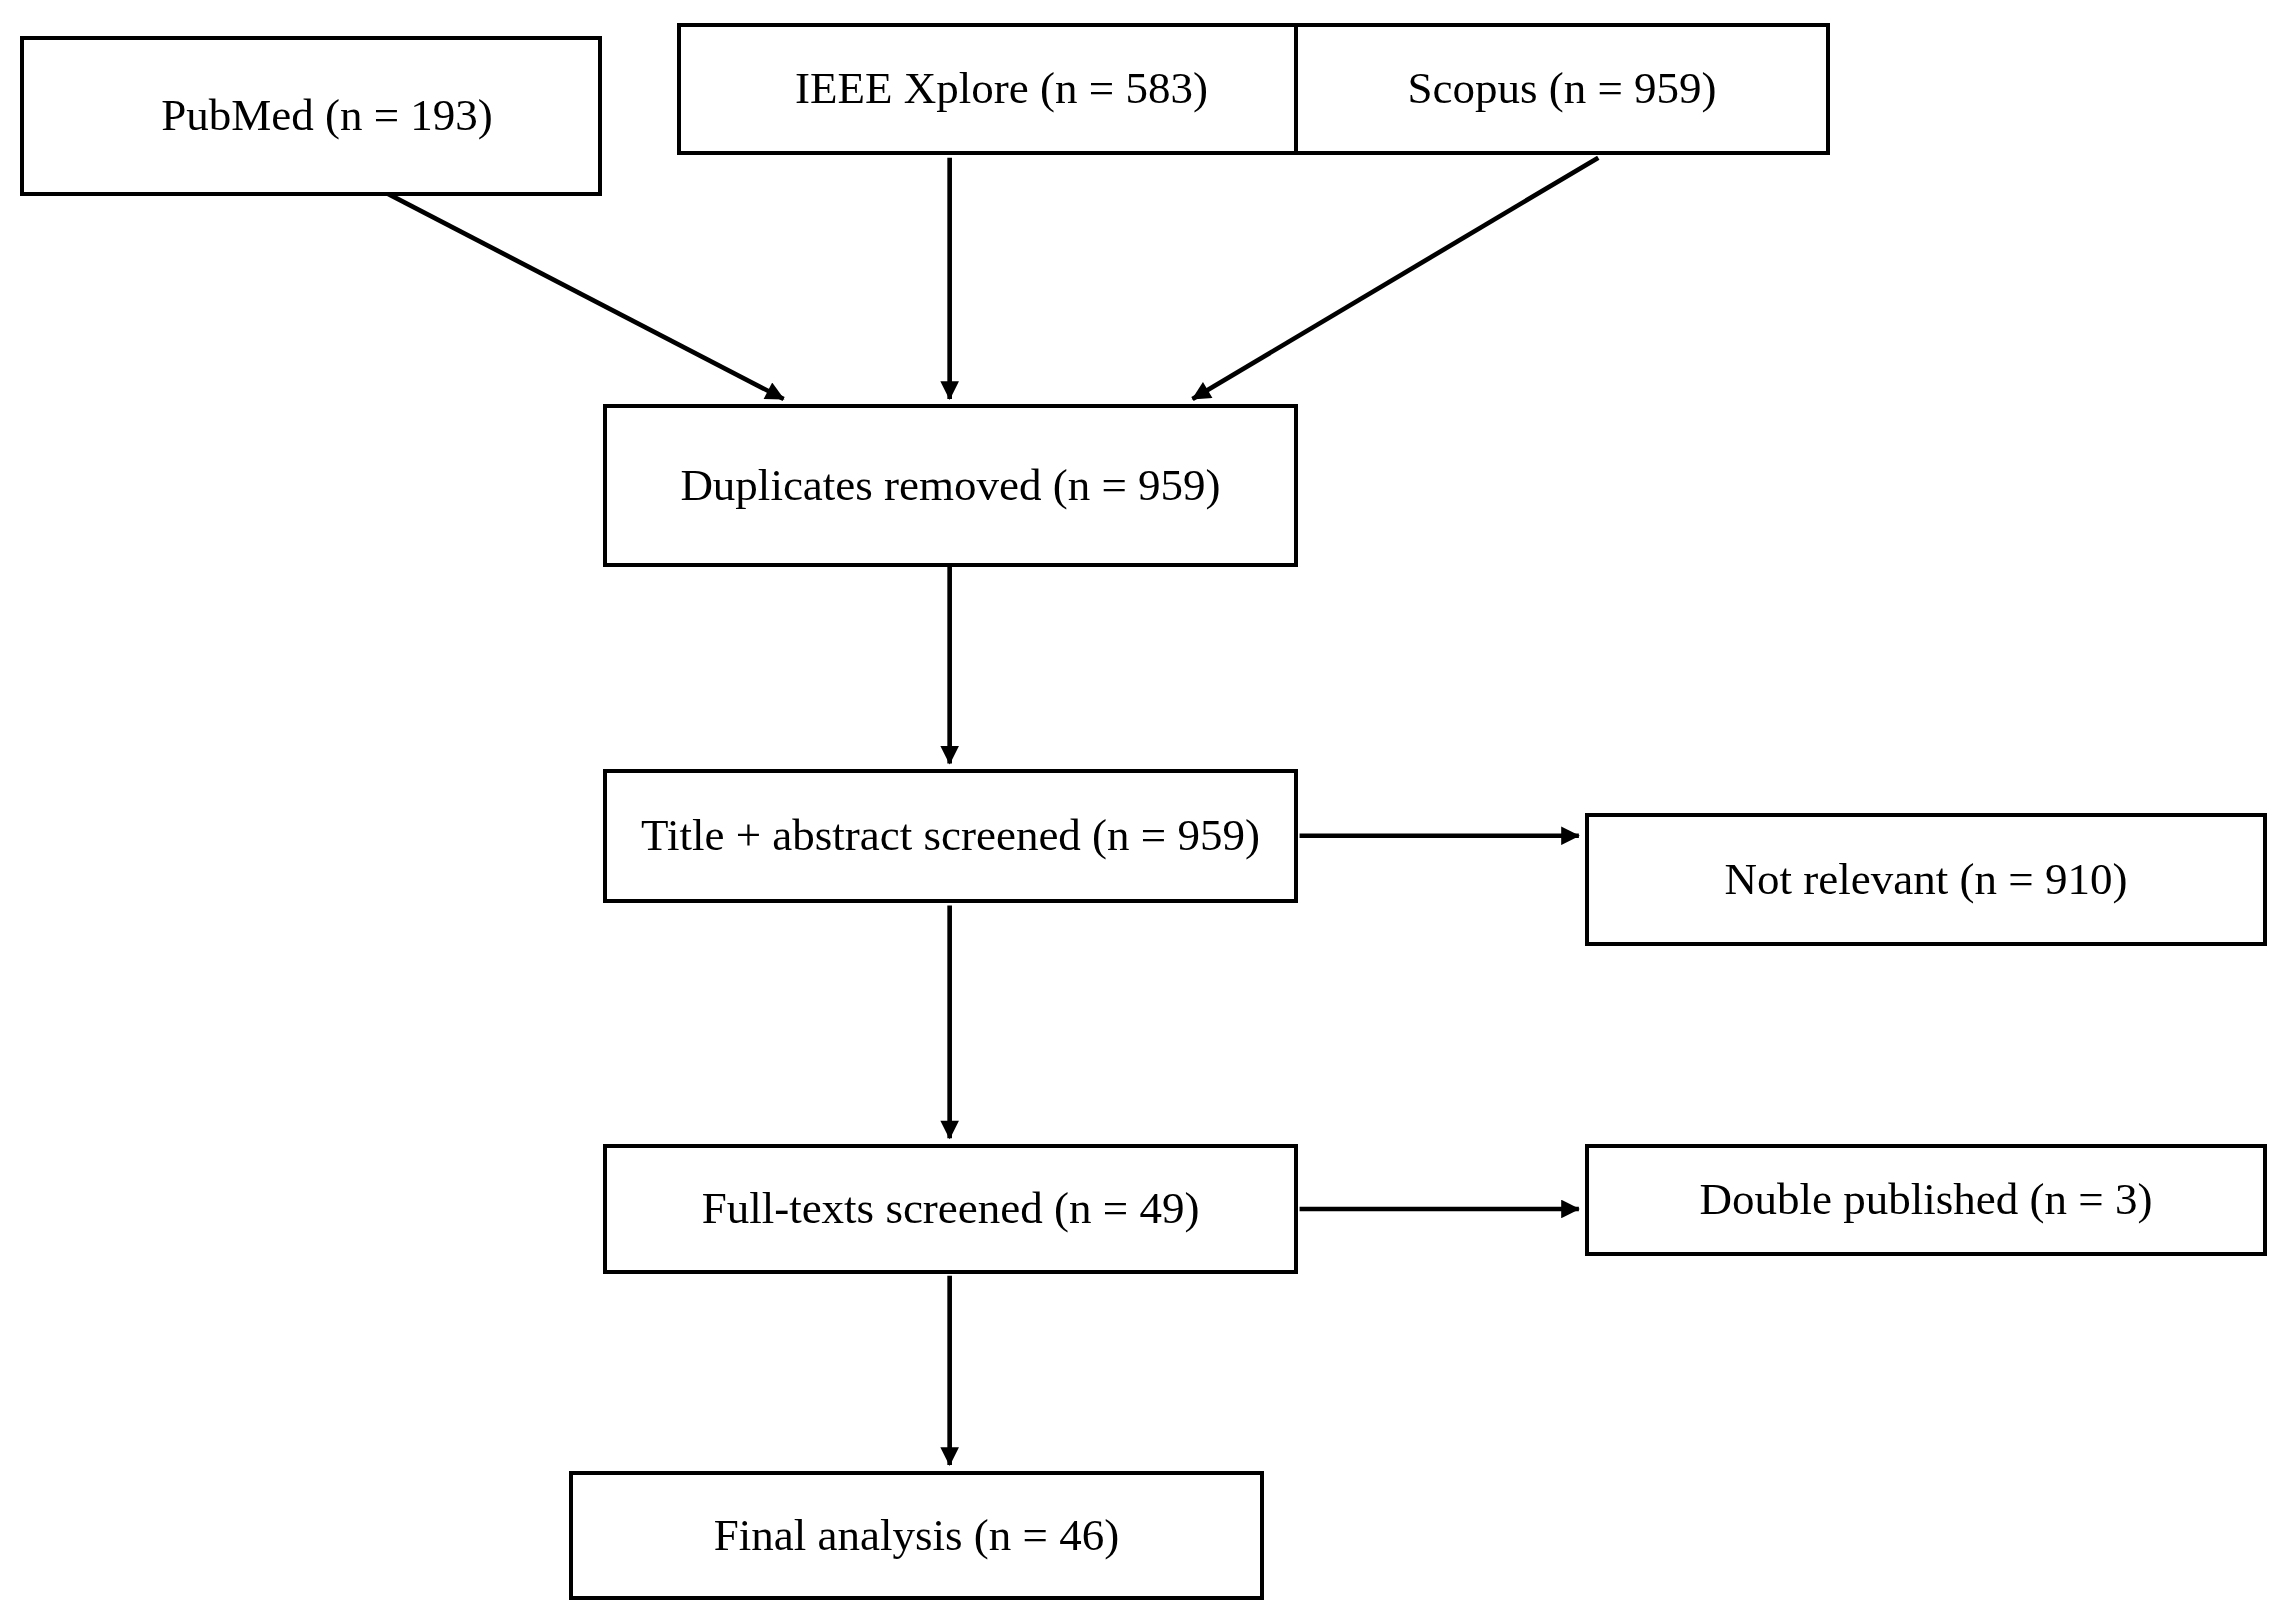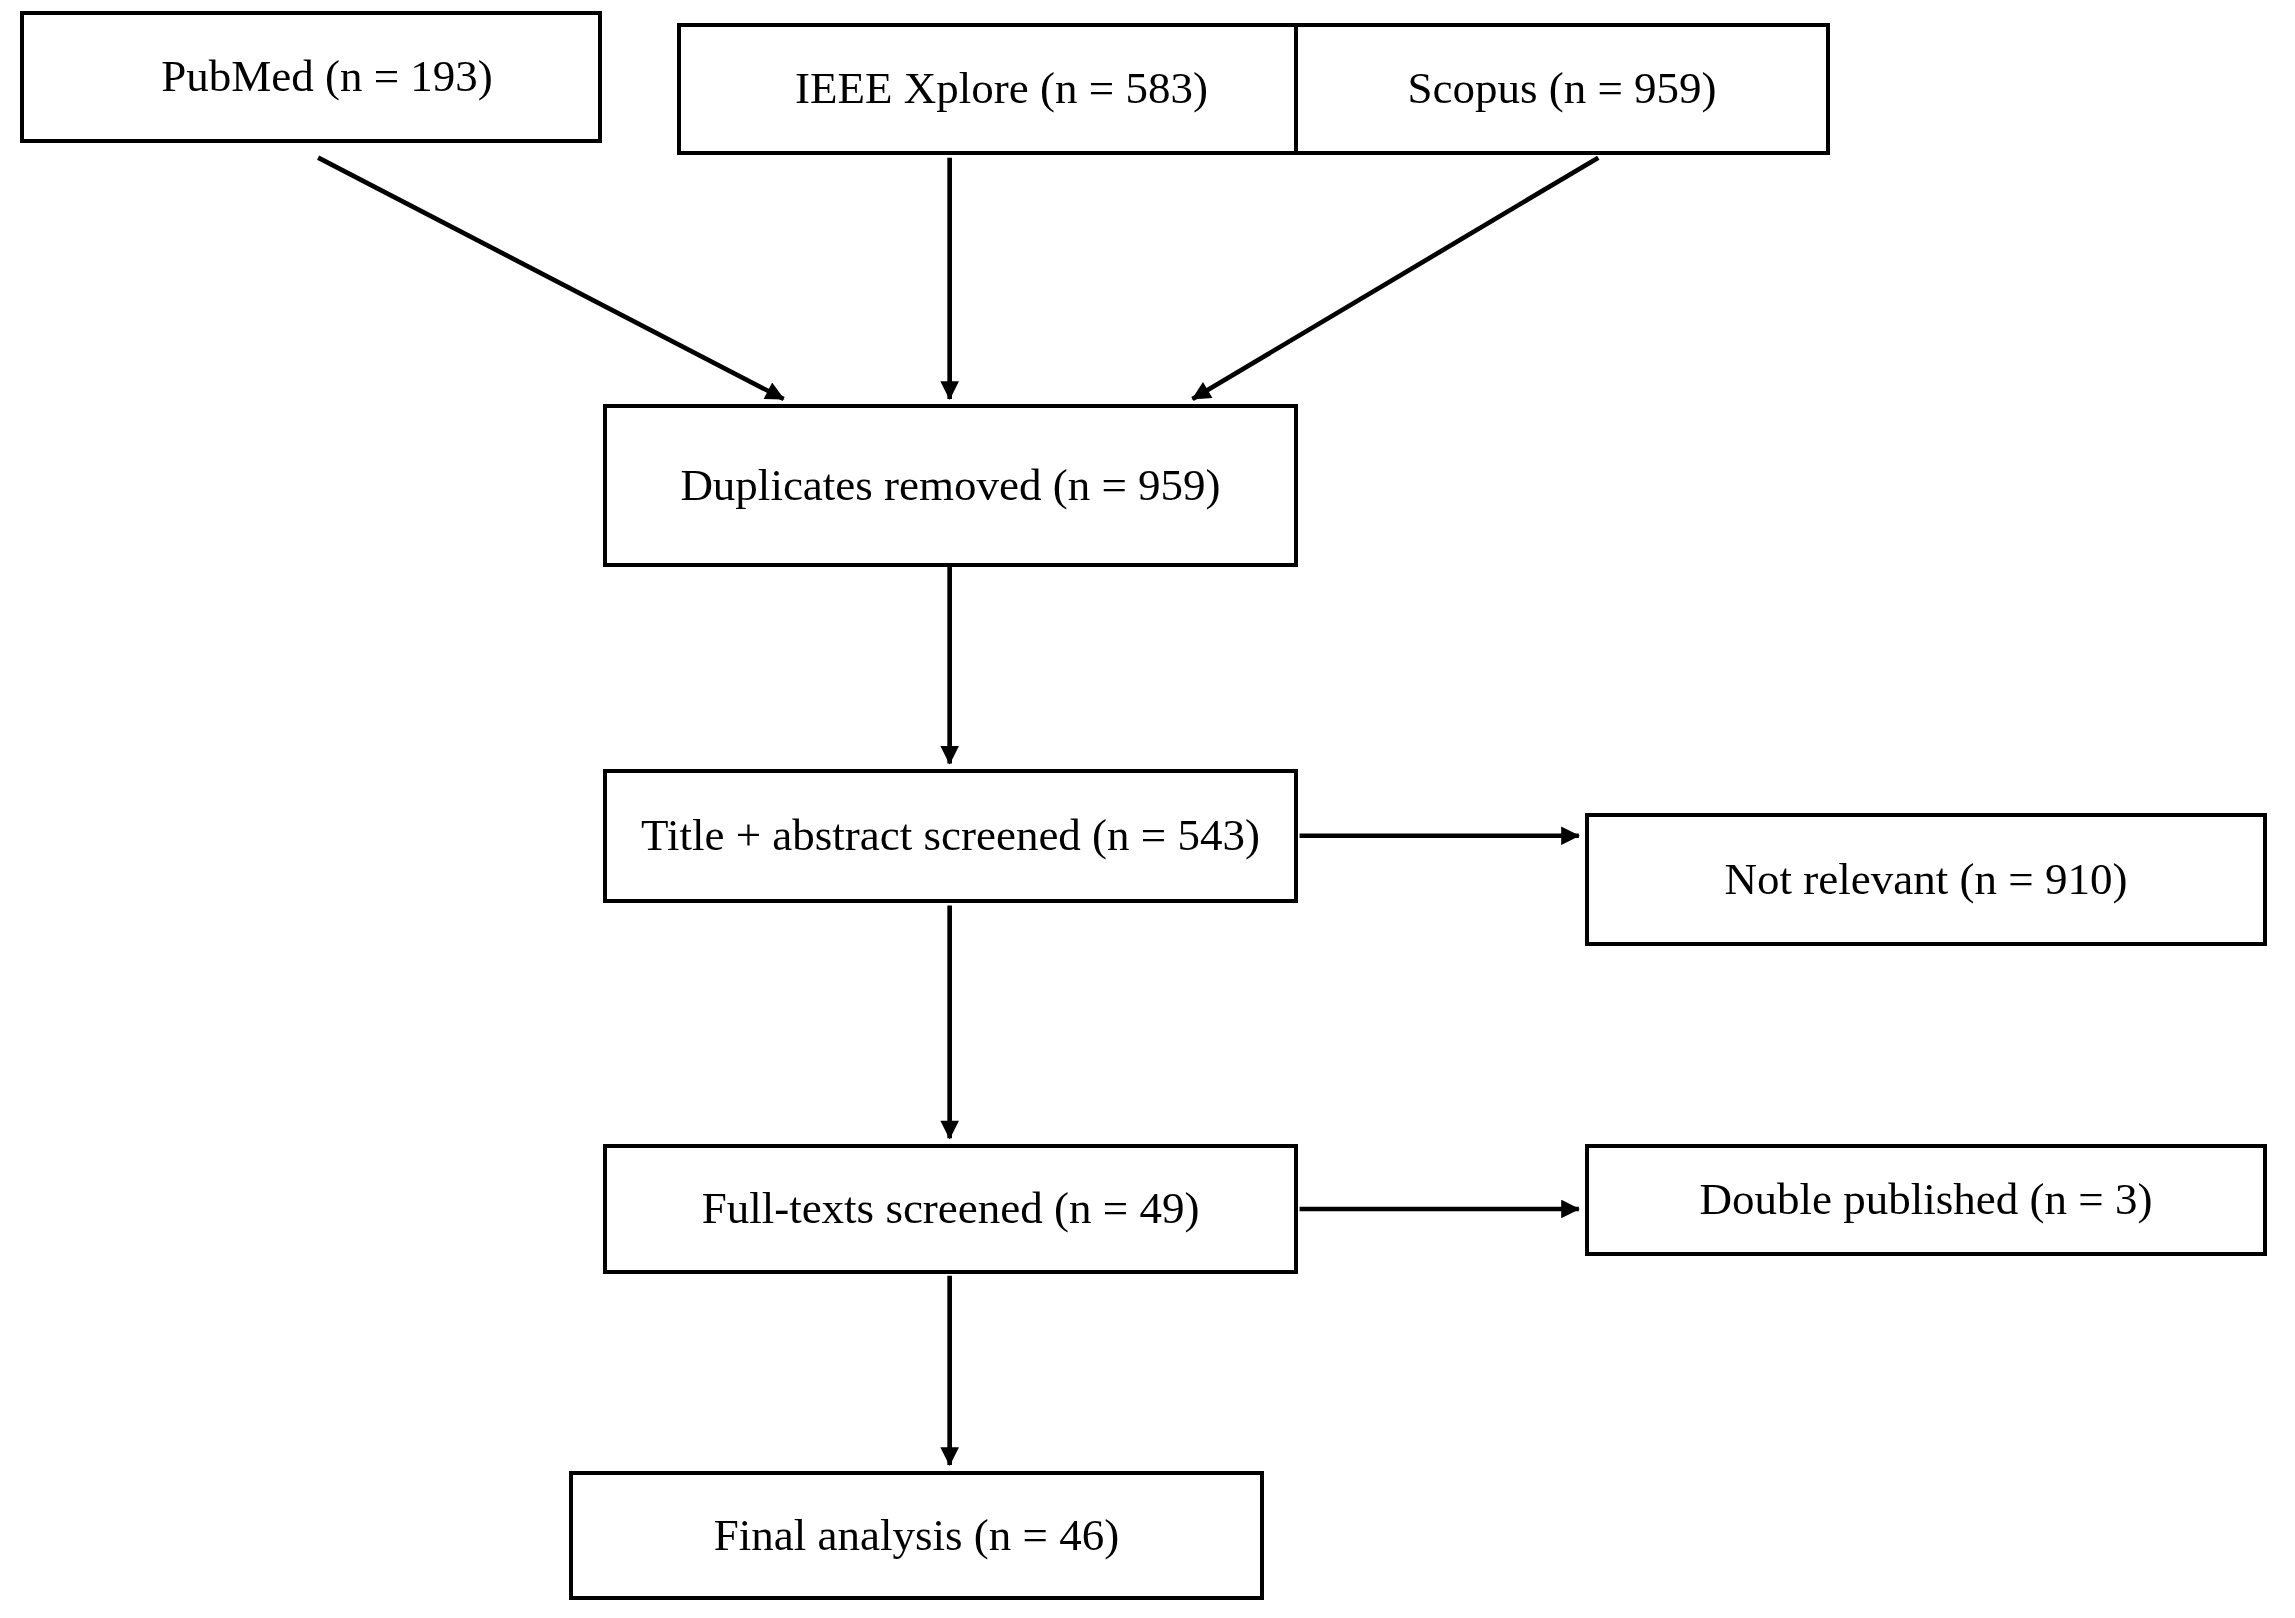--- a/index.html
+++ b/index.html
@@ -56,38 +56,38 @@
     <line x1="410" y1="203" x2="1010" y2="514" marker-end="url(#arrowhead)"></line>
     <line x1="1224" y1="203" x2="1224" y2="514" marker-end="url(#arrowhead)"></line>
     <line x1="2060" y1="203" x2="1537" y2="514" marker-end="url(#arrowhead)"></line>
     <line x1="1224" y1="695" x2="1224" y2="984" marker-end="url(#arrowhead)"></line>
     <line x1="1675" y1="1077" x2="2035" y2="1077" marker-end="url(#arrowhead)"></line>
     <line x1="1224" y1="1167" x2="1224" y2="1467" marker-end="url(#arrowhead)"></line>
     <line x1="1675" y1="1558" x2="2035" y2="1558" marker-end="url(#arrowhead)"></line>
     <line x1="1224" y1="1644" x2="1224" y2="1888" marker-end="url(#arrowhead)"></line>
   </svg>
 
-  <div class="node" style="left:20px; top:11px; width:582px; height:132px;padding-left:32px;">
+  <div class="node" style="left:20px; top:36px; width:582px; height:160px;padding-left:32px;">
     <span class="node-label">PubMed (n = 193)</span>
   </div>
 
   <div class="node" style="left:659px; top:23px; width:649px; height:132px;margin-left:18px;">
     <span class="node-label">IEEE Xplore (n = 583)</span>
   </div>
 
   <div class="node" style="left:1294px; top:23px; width:536px; height:132px;">
     <span class="node-label">Scopus (n = 959)</span>
   </div>
 
   <div class="node" style="left:603px; top:404px; width:695px; height:163px;">
     <span class="node-label">Duplicates removed (n = 959)</span>
   </div>
 
   <div class="node" style="left:603px; top:769px; width:695px; height:134px;">
-    <span class="node-label">Title + abstract screened (n = 543)</span>
+    <span class="node-label">Title + abstract screened (n = 959)</span>
   </div>
 
   <div class="node" style="left:1585px; top:813px; width:682px; height:133px;">
     <span class="node-label">Not relevant (n = 910)</span>
   </div>
 
   <div class="node" style="left:603px; top:1144px; width:695px; height:130px;">
     <span class="node-label">Full-texts screened (n = 49)</span>
   </div>
 

